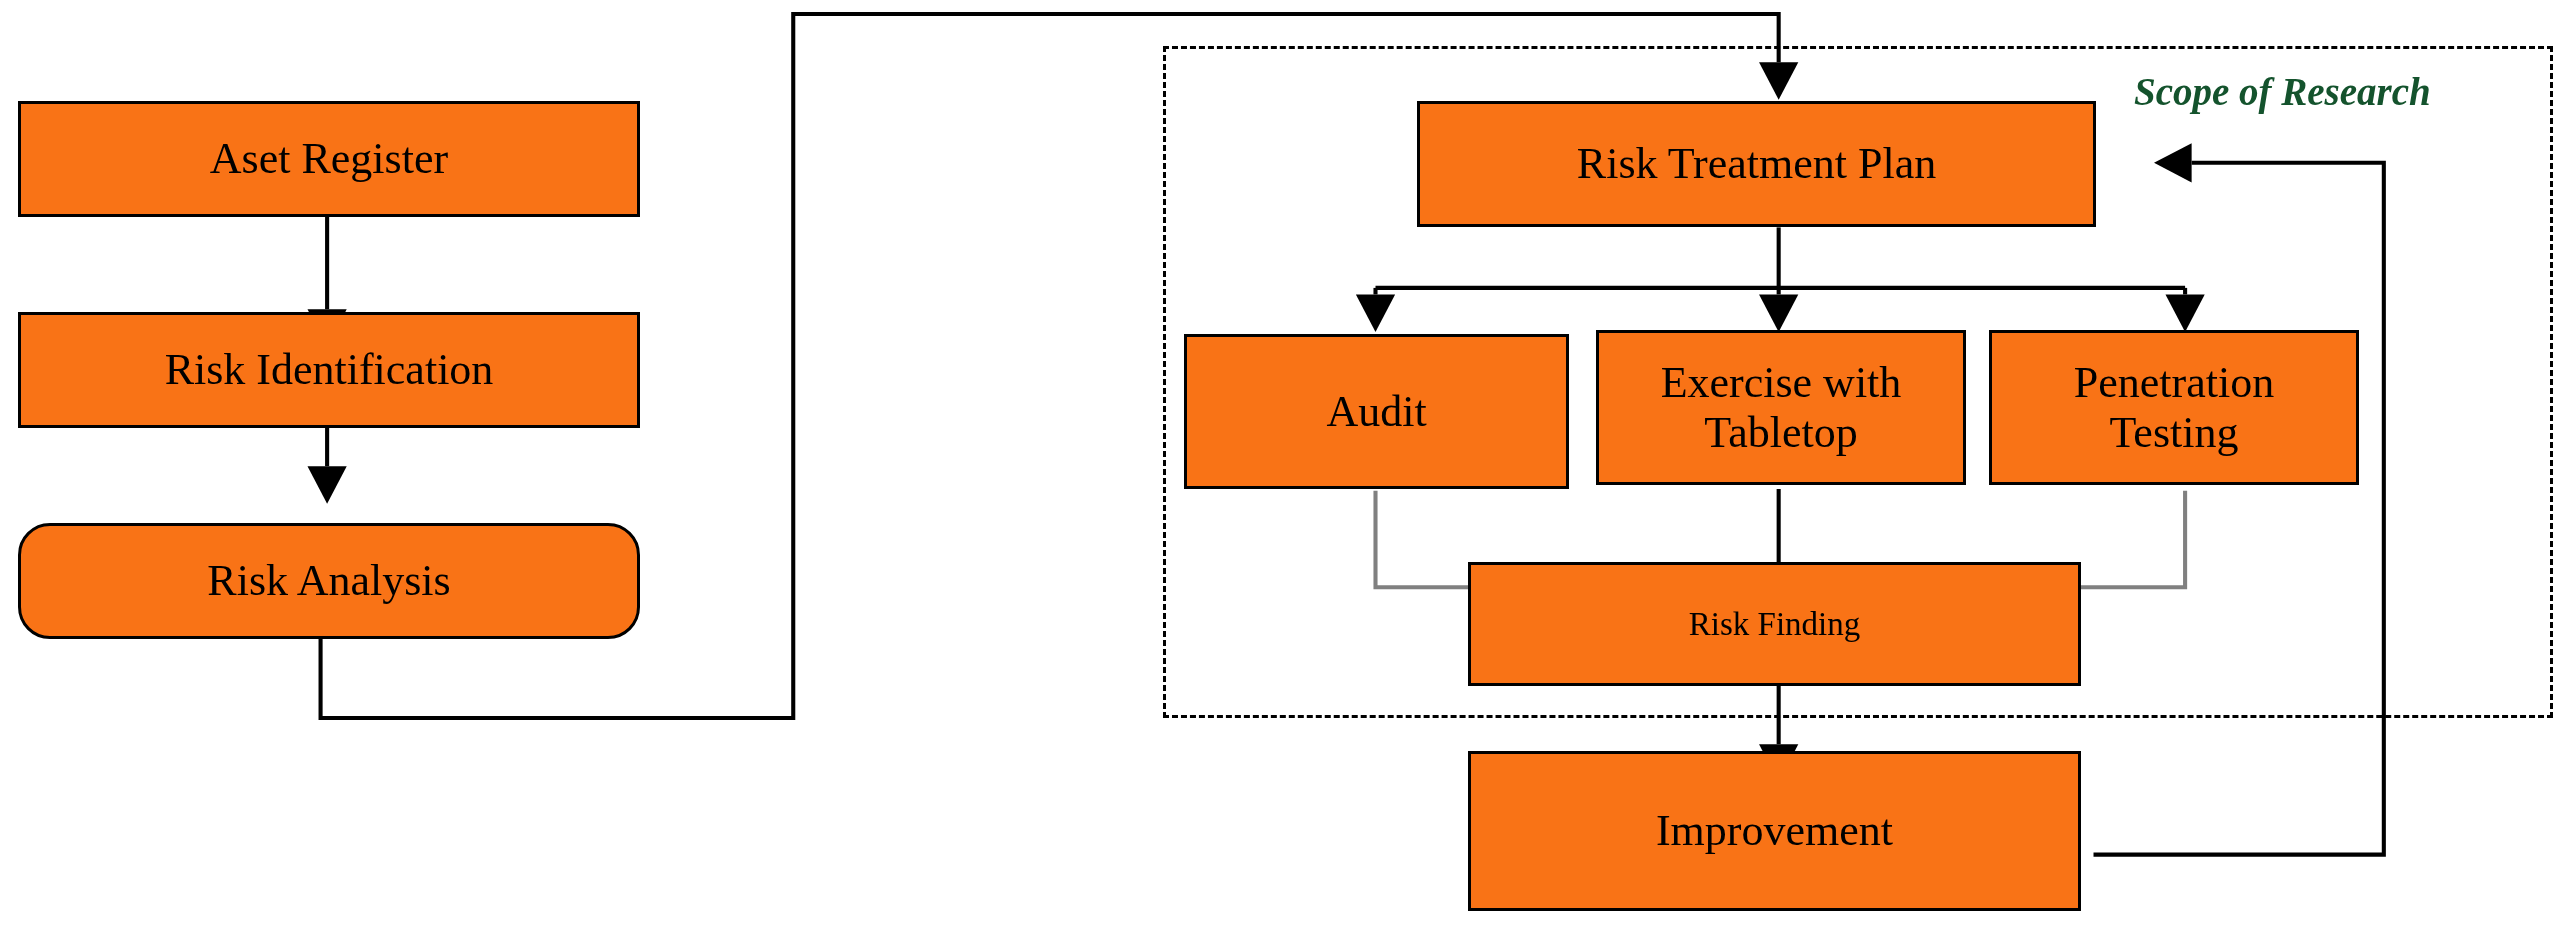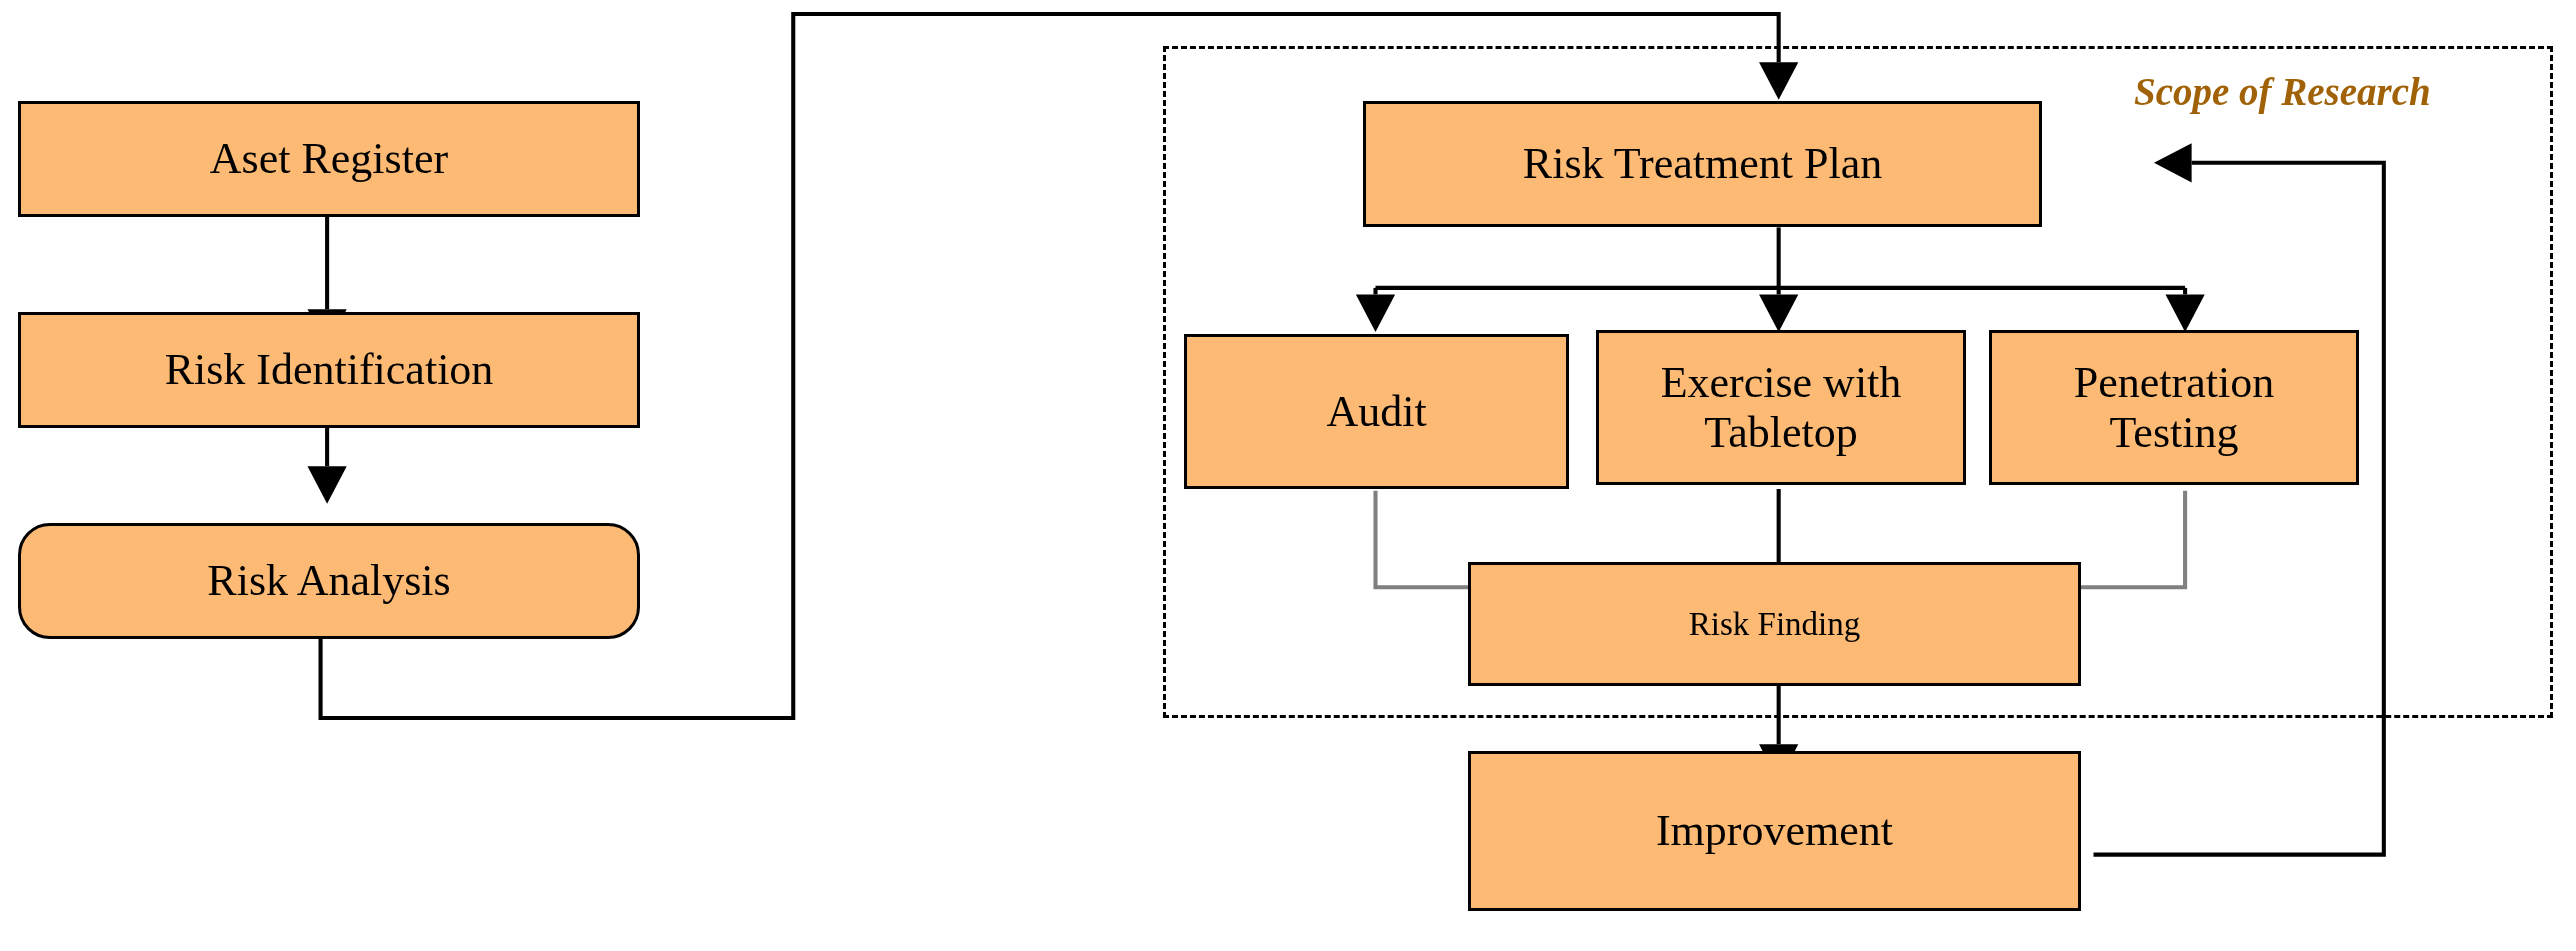--- a/index.html
+++ b/index.html
@@ -20,36 +20,36 @@
     left: 0;
     top: 0;
     width: 2576px;
     height: 952px;
     pointer-events: none;
   }
   .node {
     position: absolute;
     box-sizing: border-box;
     border: 3.3px solid #000000;
-    background: #fdba74;
+    background: #f97316;
     display: flex;
     align-items: center;
     justify-content: center;
     text-align: center;
     line-height: 1.12;
     color: #000000;
     font-family: "Liberation Serif", "DejaVu Serif", serif;
   }
   .node span { display: block; width: 100%; }
   .scope-label {
     position: absolute;
     font-family: "Liberation Serif", "DejaVu Serif", serif;
     font-style: italic;
     font-weight: bold;
-    color: #a16207;
+    color: #14532d;
     white-space: nowrap;
   }
   .dashed-region {
     position: absolute;
     box-sizing: border-box;
     border: 3.3px dashed #000000;
     background: transparent;
   }
 </style>
 </head>
@@ -118,21 +118,21 @@
   </div>
 
   <div class="node" style="left:18px; top:312px; width:622px; height:116px; font-size:44px;">
     <span>Risk Identification</span>
   </div>
 
   <div class="node" style="left:18px; top:523px; width:622px; height:116px; font-size:44px;border-radius:32px;">
     <span>Risk Analysis</span>
   </div>
 
-  <div class="node" style="left:1363px; top:101px; width:679px; height:126px; font-size:44px;">
+  <div class="node" style="left:1417px; top:101px; width:679px; height:126px; font-size:44px;">
     <span>Risk Treatment Plan</span>
   </div>
 
   <div class="node" style="left:1184px; top:334px; width:385px; height:155px; font-size:44px;">
     <span>Audit</span>
   </div>
 
   <div class="node" style="left:1596px; top:330px; width:370px; height:155px; font-size:44px;">
     <span>
       <span>Exercise with</span>

